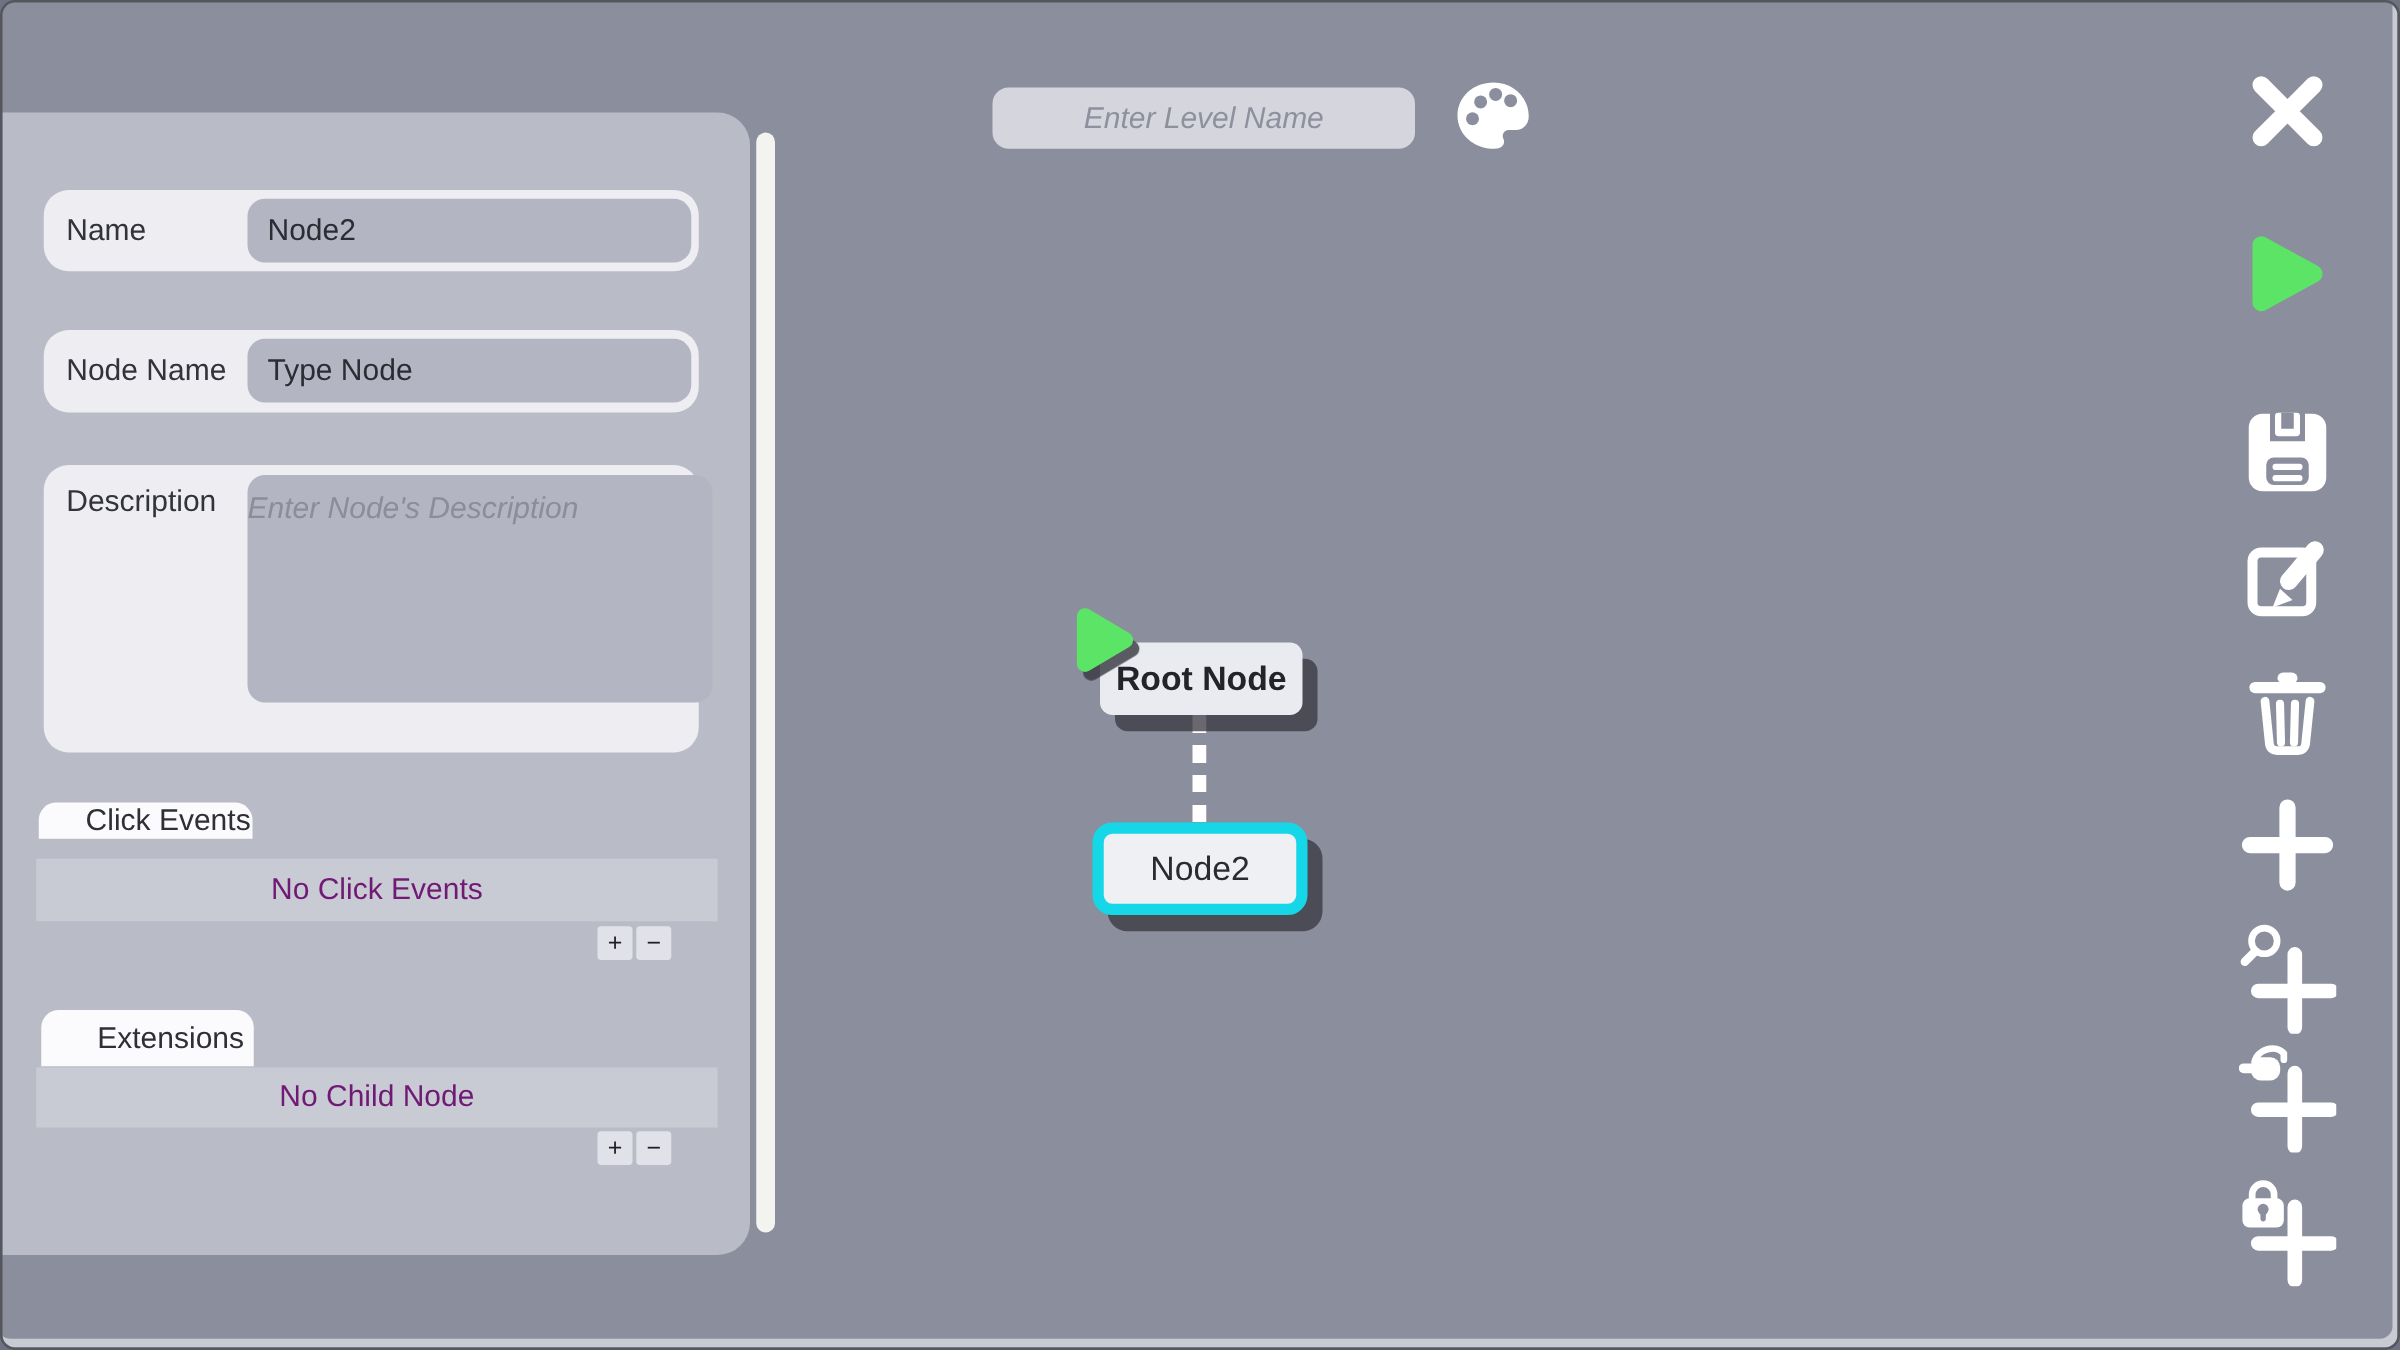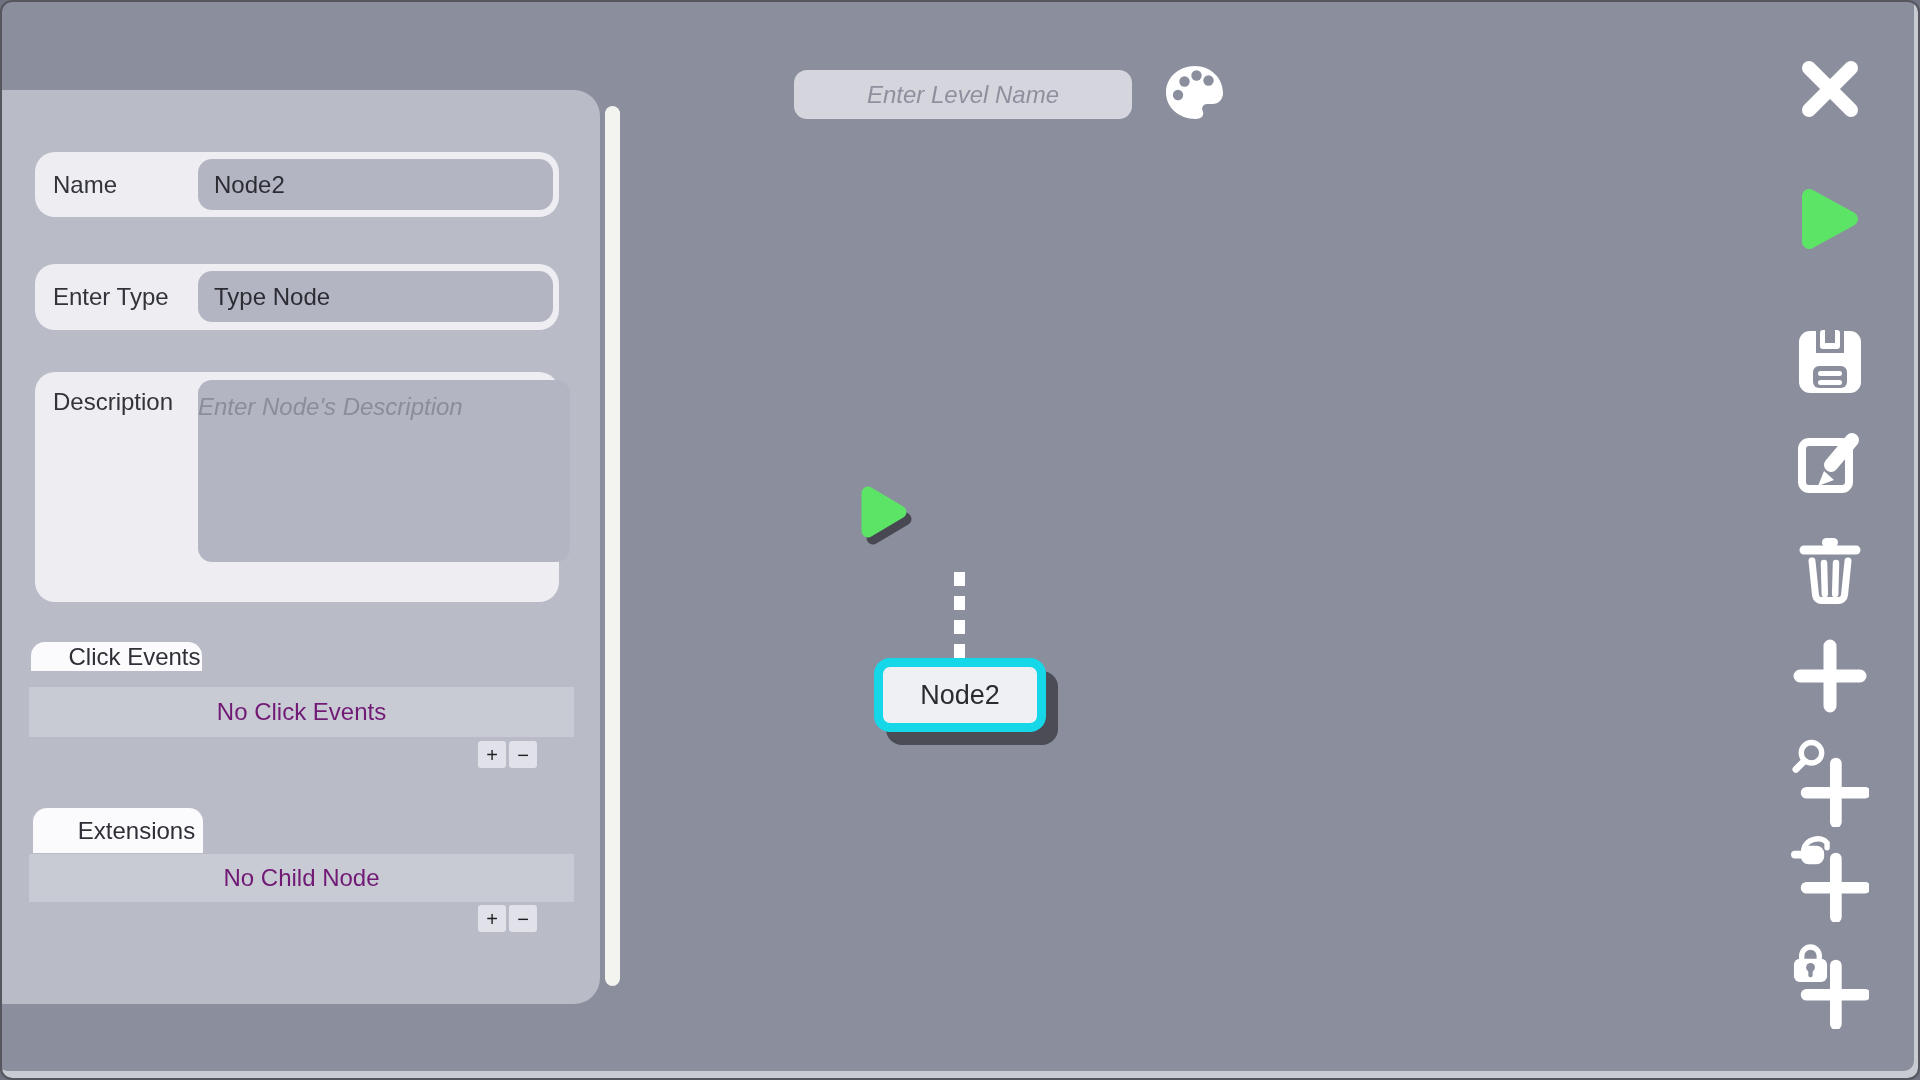--- a/index.html
+++ b/index.html
@@ -69,21 +69,21 @@
 <div class="window">
 
   <div class="panel">
 
     <div class="frow" id="row-name">
       <div class="flabel mid">Name</div>
     </div>
     <input class="finput" id="input-name" type="text" value="Node2" style="">
 
     <div class="frow" id="row-type">
-      <div class="flabel mid">Enter Type</div>
+      <div class="flabel mid">Node Name</div>
     </div>
     <div class="finput" id="value-type">Type Node</div>
 
     <div class="frow" id="row-desc">
       <div class="flabel topleft">Description</div>
     </div>
     <textarea class="finput" id="input-desc" placeholder="Enter Node's Description" style=""></textarea>
 
     <div class="stab" id="tab-click">Click Events</div>
     <div class="sbar" id="bar-click">No Click Events</div>
@@ -111,20 +111,23 @@
   </button>
 
   <div id="connector"></div>
 
   <div id="play-flag">
     <svg width="48" height="54" viewBox="0 0 48 54">
       <path d="M8 8 L40 27 L8 46 Z" fill="#5ce467" stroke="#5ce467" stroke-width="13" stroke-linejoin="round"></path>
     </svg>
   </div>
 
+  <div class="node" id="root-node">
+    <span>Root Node</span>
+  </div>
 
   <div class="node" id="node2">
     <span>Node2</span>
   </div>
 
   <button class="sicon" id="btn-close">
     <svg width="66" height="66" viewBox="0 0 66 66">
       <path d="M12 12 L54 54 M54 12 L12 54" stroke="#ffffff" stroke-width="14" stroke-linecap="round"></path>
     </svg>
   </button>

